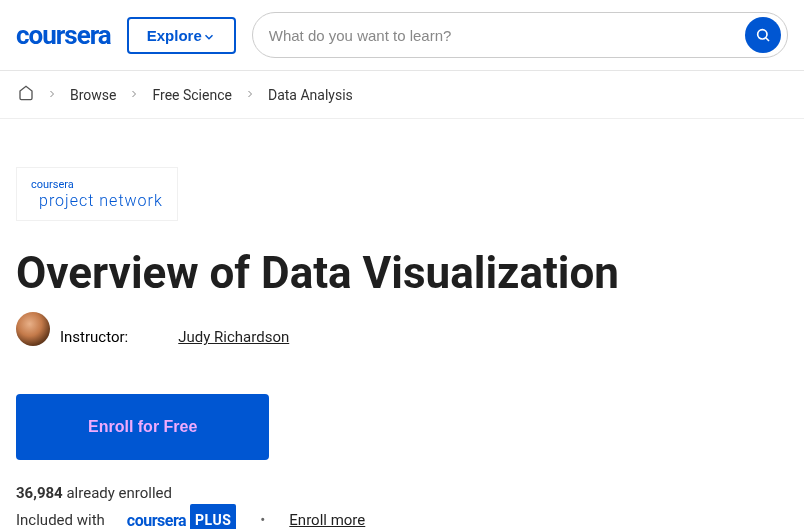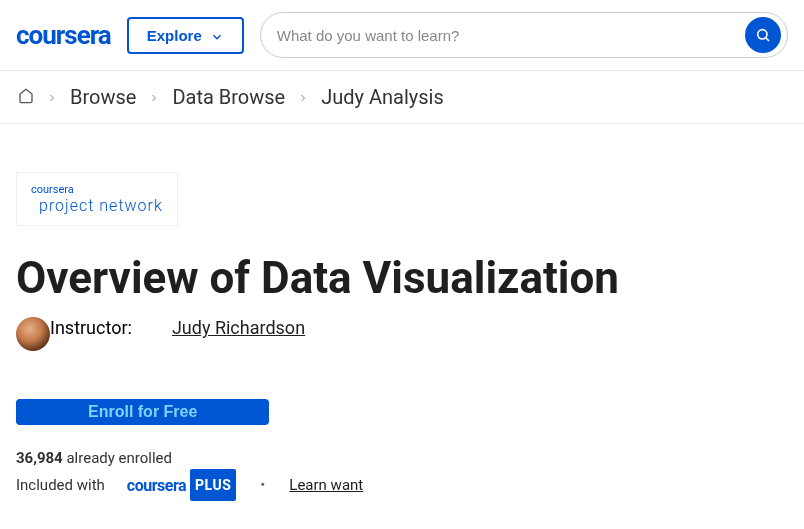--- a/index.html
+++ b/index.html
@@ -1,42 +1,42 @@
 <!DOCTYPE html>
 <html><head>
   <meta charset="utf-8">
   <style>
     * { margin: 0; padding: 0; box-sizing: border-box; }
     body { font-family: -apple-system, BlinkMacSystemFont, "Segoe UI", Roboto, sans-serif; background: #fff; }
     
     .header { display: flex; align-items: center; padding: 12px 16px; border-bottom: 1px solid #e5e5e5; gap: 16px; }
     .logo { color: #0056d2; font-size: 26px; font-weight: 700; letter-spacing: -1px; }
-    .explore-btn { display: flex; align-items: flex-end; gap: 8px; padding: 8px 18px; border: 2px solid #0056d2; border-radius: 4px; color: #0056d2; font-weight: 600; font-size: 15px; cursor: pointer; background: #fff; }
+    .explore-btn { display: flex; align-items: flex-end; padding: 8px 18px; border: 2px solid #0056d2; border-radius: 4px; color: #0056d2; font-weight: 600; font-size: 15px; cursor: pointer; background: #fff; }
     .search-wrap { flex: 1; display: flex; border: 1px solid #ccc; border-radius: 28px; padding: 4px 6px 4px 16px; }
     .search-input { flex: 1; border: none; outline: none; font-size: 15px; color: #333; background: transparent; }
     .search-input::placeholder { color: #888; }
     .search-btn { width: 36px; height: 36px; border-radius: 50%; background: #0056d2; border: none; display: flex; align-items: center; justify-content: center; cursor: pointer; }
     
-    .breadcrumb { display: flex; align-items: flex-end; gap: 12px; padding: 14px 18px; border-bottom: 1px solid #eee; font-size: 20px; color: #333; }
+    .breadcrumb { display: flex; align-items: center; gap: 12px; padding: 14px 18px; border-bottom: 1px solid #eee; font-size: 14px; color: #333; }
     .breadcrumb a { color: #333; text-decoration: none; cursor: pointer; }
     .chev { color: #888; }
     .home-icon { color: #555; cursor: pointer; }
     
     .content { padding: 48px 16px 24px; }
     .provider-badge { display: inline-block; background: #fff; padding: 10px 14px; border: 1px solid #f0f0f0; margin-bottom: 28px; }
     .provider-badge .l1 { color: #0056d2; font-size: 11px; }
     .provider-badge .l2 { color: #0056d2; font-size: 16px; font-weight: 300; letter-spacing: 1px; margin-left: 8px; }
     
     .title { font-size: 44px; font-weight: 700; color: #1f1f1f; margin-bottom: 15px; line-height: 1.1; }
     
-    .instructor-row { display: flex; align-items: flex-start; margin-bottom: 48px; font-size: 18px; }
+    .instructor-row { display: flex; align-items: flex-end; gap: 10px; margin-bottom: 48px; font-size: 15px; }
     .avatar { width: 34px; height: 34px; border-radius: 50%; background: radial-gradient(circle at 40% 35%, #e8b088 0%, #c47a4a 40%, #6b3d1f 70%, #2a1810 100%); }
     .instructor-link { color: #1f1f1f; text-decoration: underline; cursor: pointer; margin-left: 40px; }
     
-    .enroll-btn { background: #0056d2; color: #7dd3fc; border: none; padding: 4px 72px; font-size: 16px; font-weight: 600; cursor: pointer; border-radius: 4px; margin-bottom: 24px; display: block; }
+    .enroll-btn { background: #0056d2; color: #f0abfc; border: none; padding: 24px 72px; font-size: 16px; font-weight: 600; cursor: pointer; border-radius: 4px; margin-bottom: 24px; display: block; }
     
     .enrolled-row { font-size: 15px; color: #333; margin-bottom: 2px; }
     .enrolled-row strong { font-weight: 700; }
     
     .included-row { display: flex; align-items: center; gap: 22px; font-size: 15px; color: #333; }
     .plus-badge { display: inline-flex; align-items: center; gap: 4px; }
     .plus-logo { color: #0056d2; font-weight: 700; letter-spacing: -0.5px; font-size: 16px; }
     .plus-tag { background: #0056d2; color: #fff; font-size: 14px; font-weight: 700; padding: 8px 5px; border-radius: 2px; letter-spacing: 0.5px; }
     .dot { color: #666; margin: 0 2px; }
     .learn-more { color: #1f1f1f; text-decoration: underline; cursor: pointer; }
@@ -69,25 +69,25 @@
         <path d="M3 9l9-7 9 7v11a2 2 0 0 1-2 2H5a2 2 0 0 1-2-2z"></path>
       </svg>
   </span>
   <span class="chev"><svg width="12" height="12" viewBox="0 0 24 24" fill="none" stroke="currentColor" stroke-width="2">
         <polyline points="9 18 15 12 9 6"></polyline>
       </svg></span>
   <a>Browse</a>
   <span class="chev"><svg width="12" height="12" viewBox="0 0 24 24" fill="none" stroke="currentColor" stroke-width="2">
         <polyline points="9 18 15 12 9 6"></polyline>
       </svg></span>
-  <a>Data Browse</a>
+  <a>Free Science</a>
   <span class="chev"><svg width="12" height="12" viewBox="0 0 24 24" fill="none" stroke="currentColor" stroke-width="2">
         <polyline points="9 18 15 12 9 6"></polyline>
       </svg></span>
-  <a>Judy Analysis</a>
+  <a>Data Analysis</a>
 </div>
 
 <div class="content">
   <div class="provider-badge">
     <div class="l1">coursera</div>
     <div class="l2">project network</div>
   </div>
   
   <h1 class="title">Overview of Data Visualization</h1>
   
@@ -103,15 +103,15 @@
     <strong>36,984</strong><span> already enrolled</span>
   </div>
   
   <div class="included-row">
     <span>Included with</span>
     <span class="plus-badge">
       <span class="plus-logo">coursera</span>
       <span class="plus-tag">PLUS</span>
     </span>
     <span class="dot">•</span>
-    <a class="learn-more">Learn want</a>
+    <a class="learn-more">Enroll more</a>
   </div>
 </div>
 
 </body></html>

